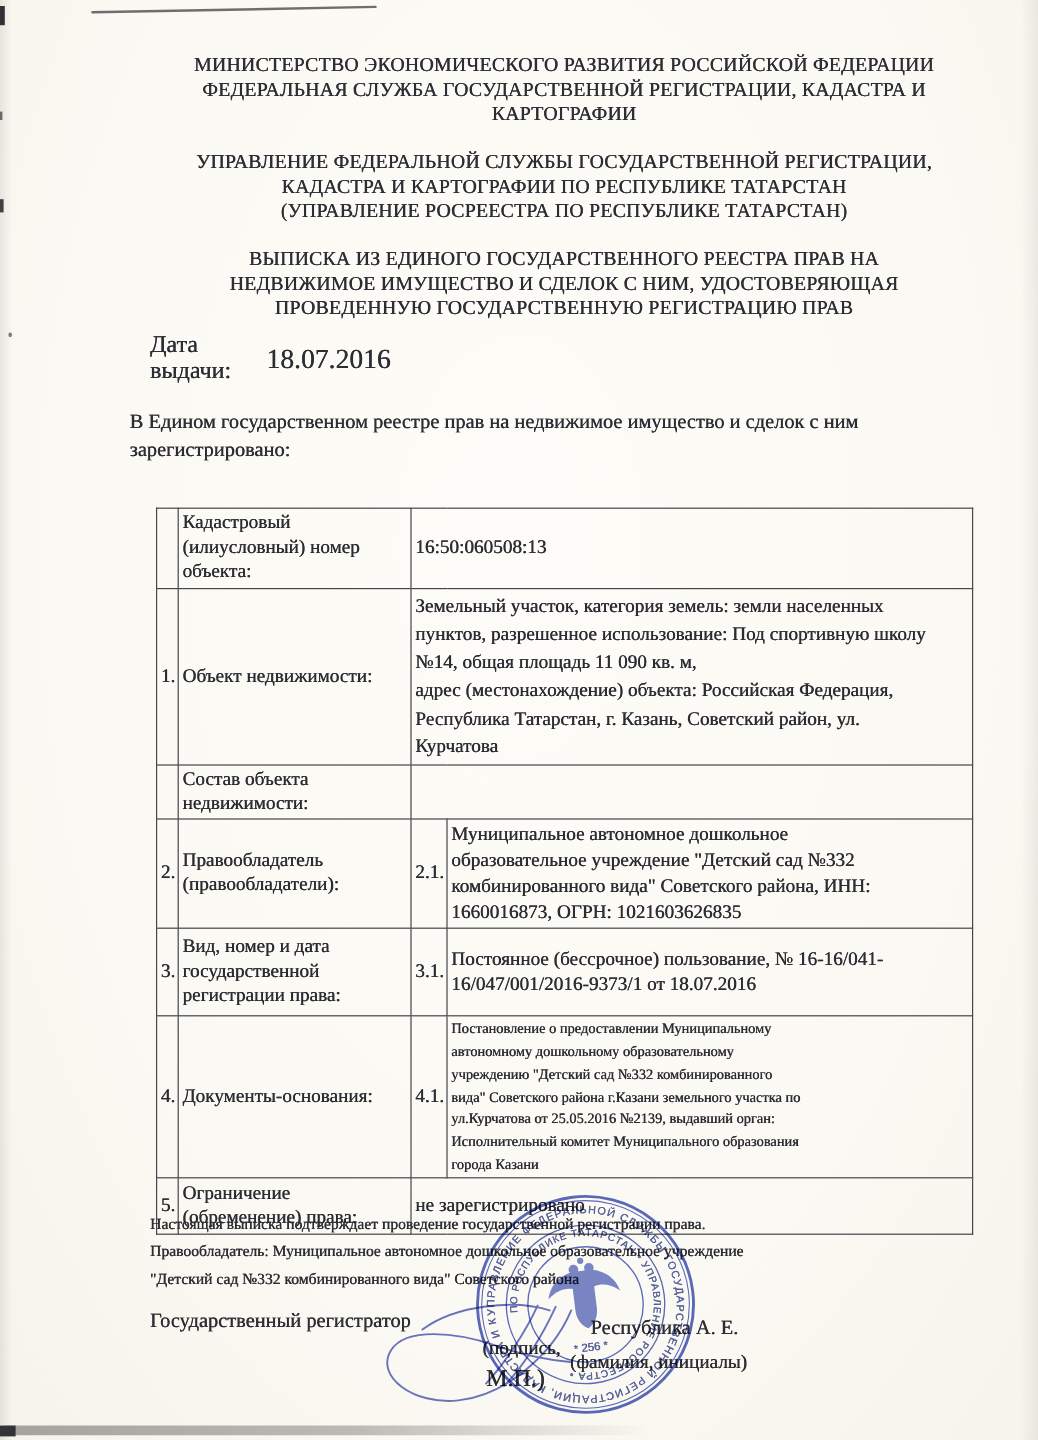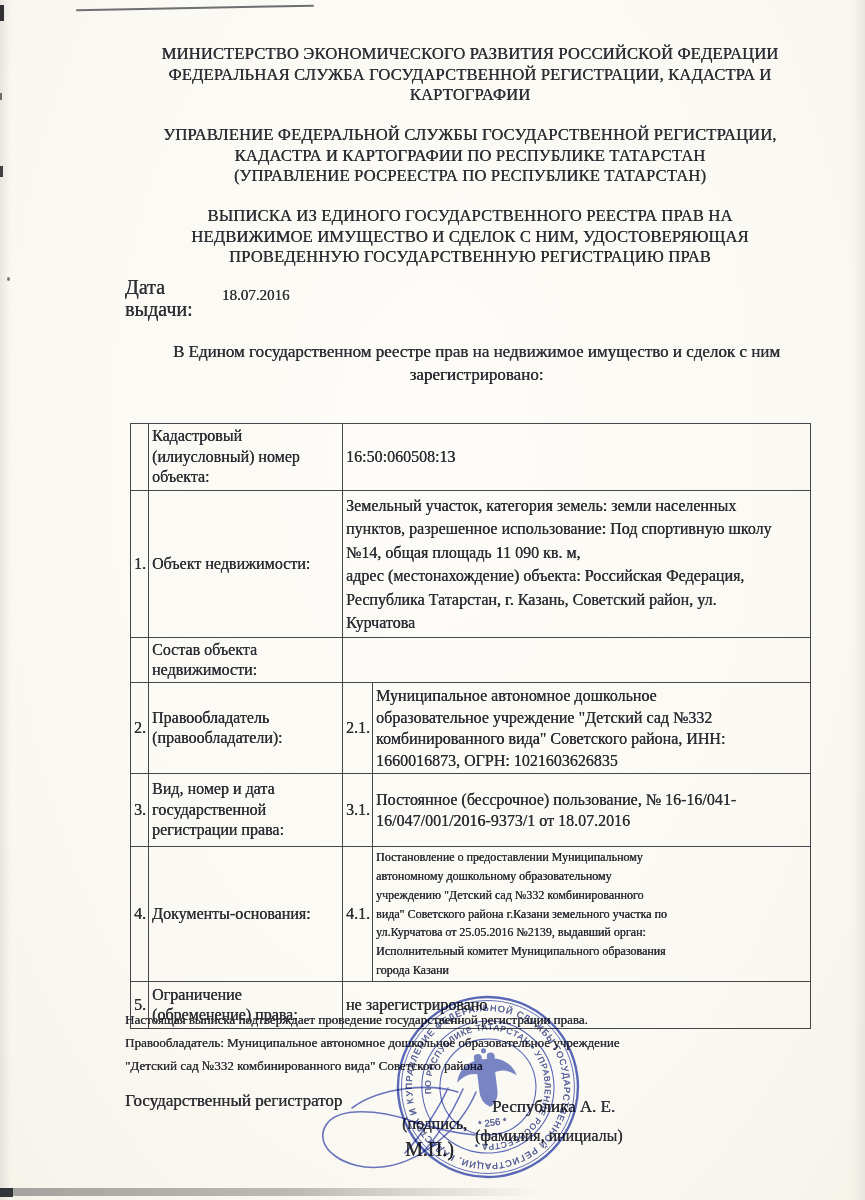--- a/index.html
+++ b/index.html
@@ -10,22 +10,22 @@
     color:#2d2d34;
     text-shadow:0.3px 0 0 currentColor; 
   }
   .abs{position:absolute;}
   .center-block{
     left:125px;width:690px;text-align:center;
     font-size:16.5px;line-height:20.5px;letter-spacing:.2px;
     white-space:pre-line;
   }
   .date-label{left:125px;top:276px;font-size:20px;line-height:22px;white-space:pre-line;}
-  .date-value{left:222px;top:287px;font-size:15px;}
-  .intro{left:129px;top:340px;width:695px;font-size:17px;line-height:23px;white-space:pre-line;text-align:center;}
+  .date-value{left:222px;top:287px;font-size:23px;}
+  .intro{left:108px;top:340px;width:695px;font-size:17px;line-height:23px;white-space:pre-line;}
 
   table.reg{
     position:absolute;left:130px;top:403px;width:680px;
     border-collapse:collapse;table-layout:fixed;
     font-size:16px;color:#2c2c33;margin-top:20px;
   }
   table.reg td{border:1.7px solid #45454c;vertical-align:middle;padding:1px 3px;overflow:hidden;}
   td.num{padding:1px 1px;}
   td.lbl{line-height:20.5px;padding-left:4px;white-space:pre-line;}
   td.sub{padding:1px 1px;}

